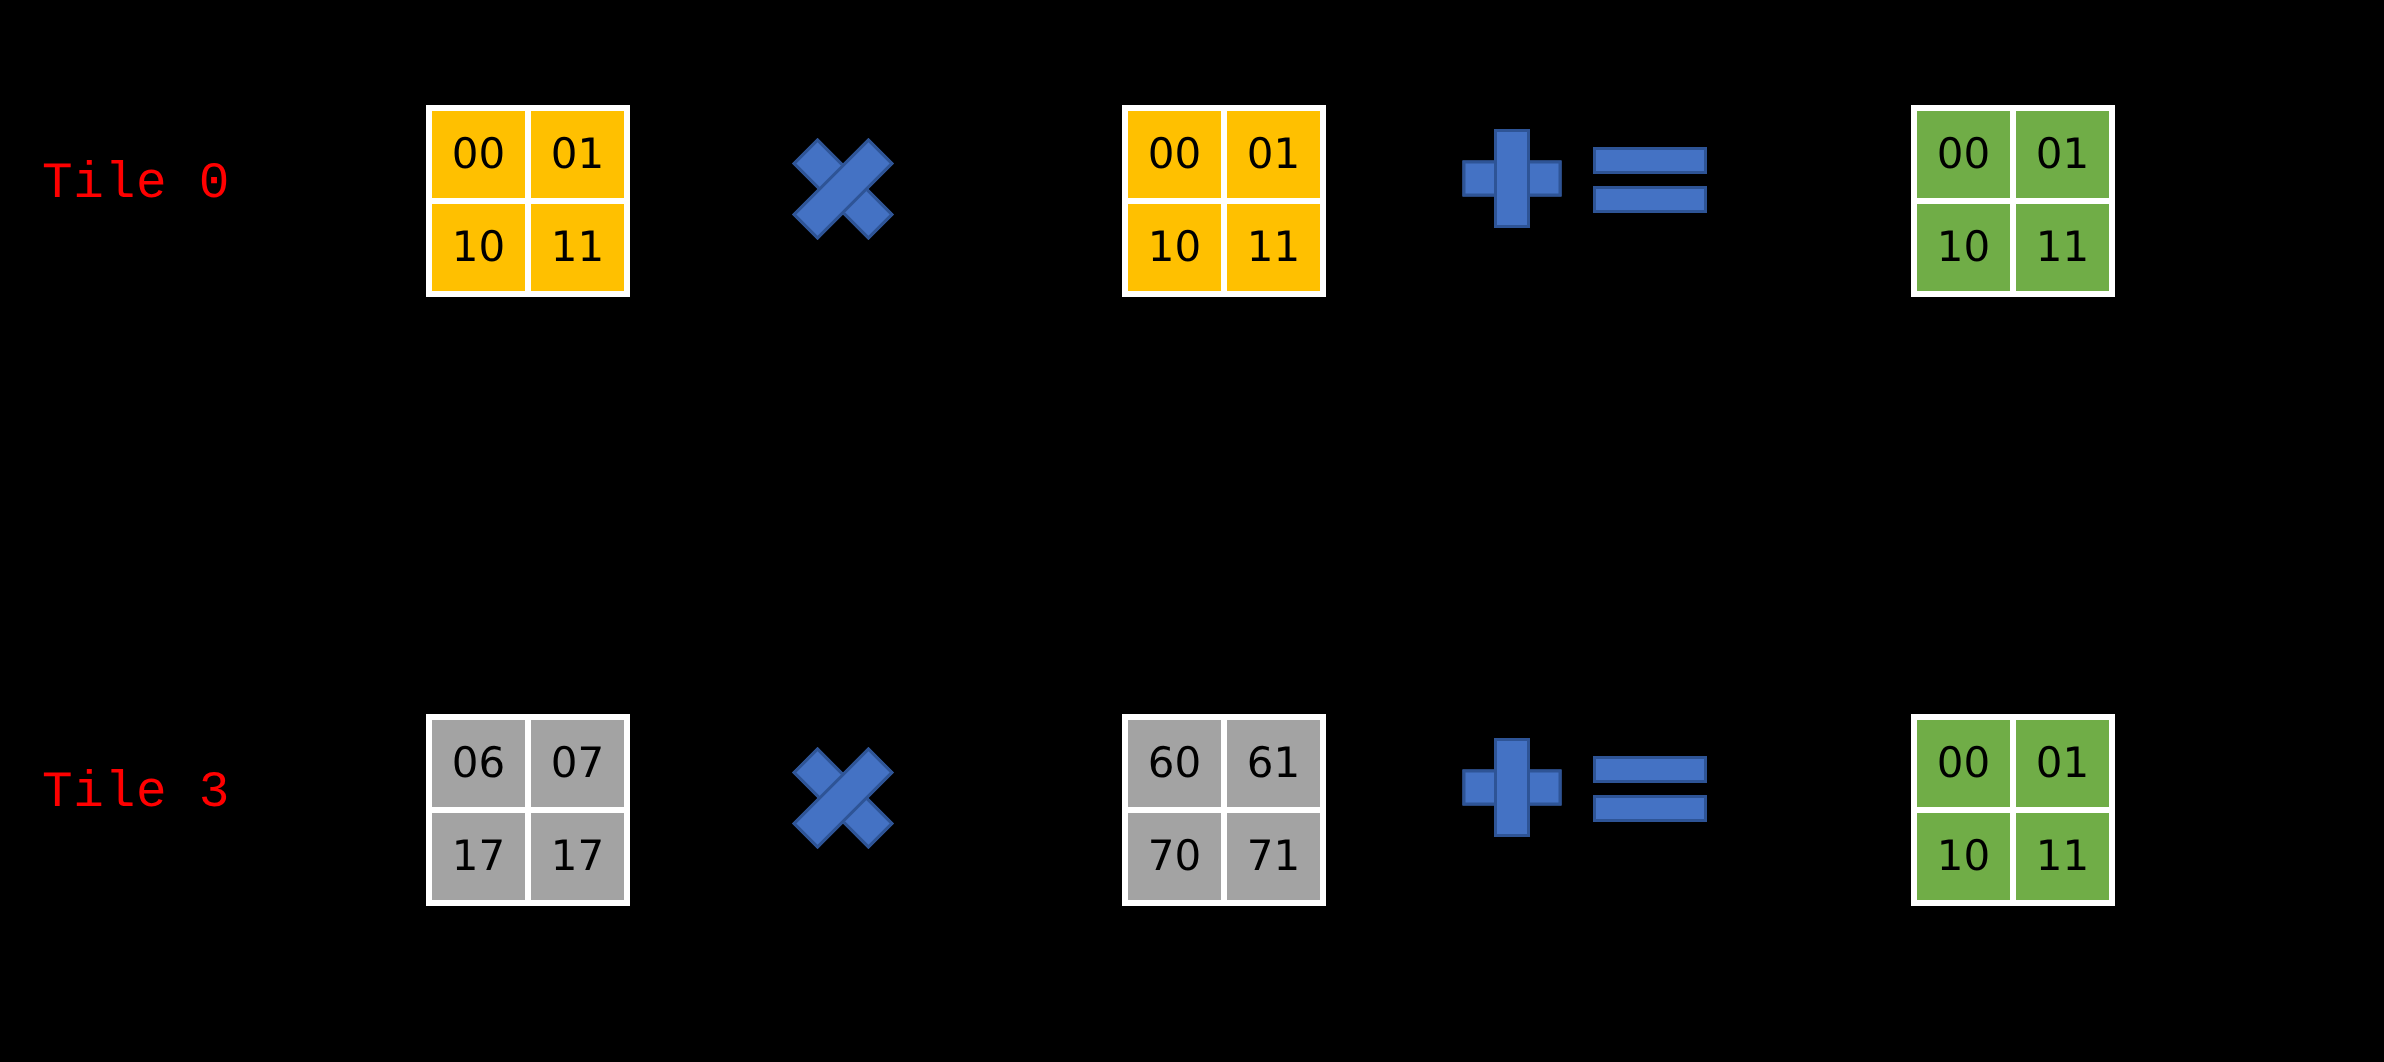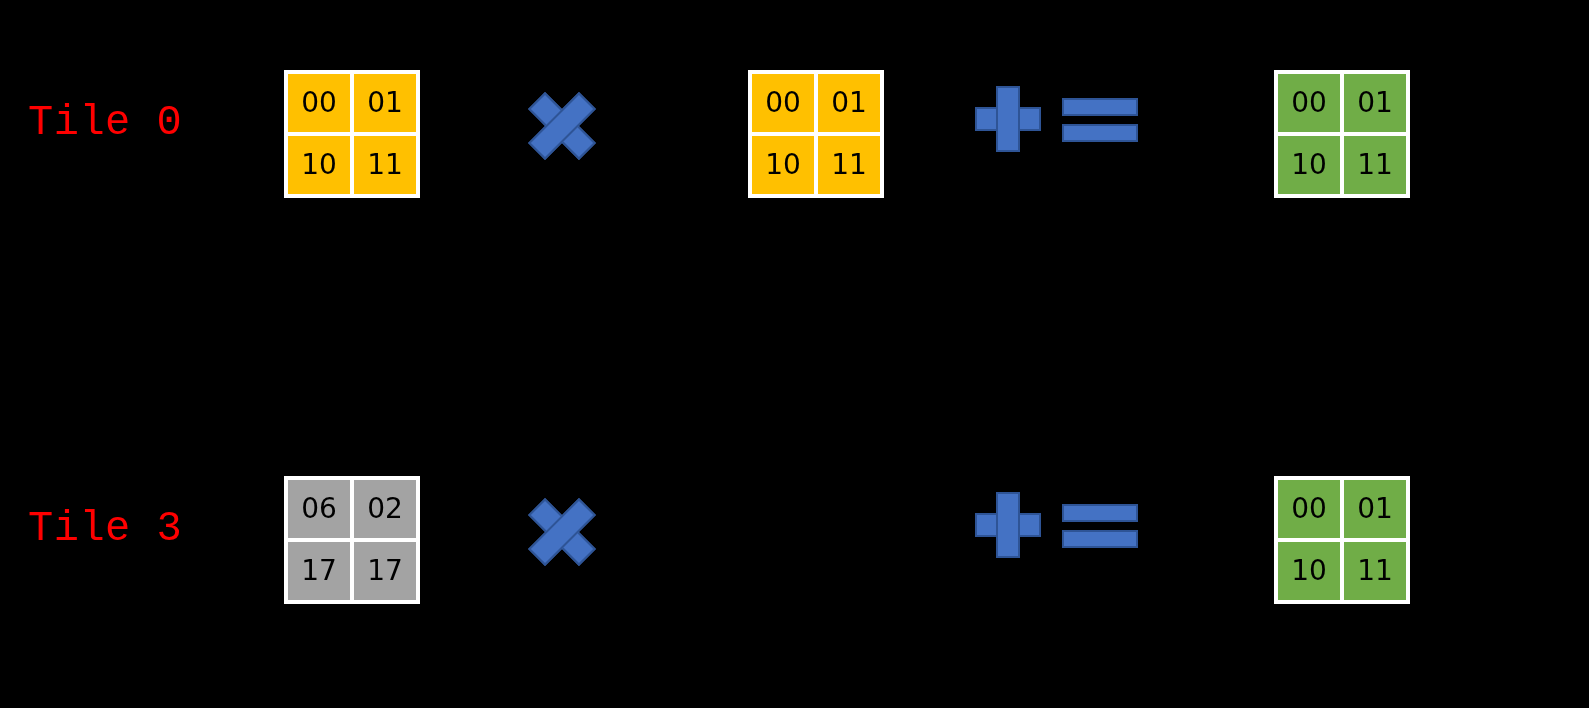--- a/index.html
+++ b/index.html
@@ -34,21 +34,21 @@
   .row-top    { top: 58px; }
   .row-bottom { top: 464px; }
 
   
   .tile-label {
     position: absolute;
     left: 28px;
     top: 47px;
     color: #FF0000;
     font-family: "Liberation Mono", "DejaVu Sans Mono", monospace;
-    font-size: 42px;
+    font-size: 34px;
     line-height: 36px;
     letter-spacing: 0.5px;
     white-space: nowrap;
   }
 
   
   .matrix {
     position: absolute;
     top: 12px;
     width: 136px;
@@ -198,30 +198,36 @@
     </div>
 
   </div>
 
   <div class="tile-row row-bottom">
 
     <div class="tile-label">Tile 3</div>
 
     <div class="matrix m-a fill-orange">
       <div class="cell">06</div>
-      <div class="cell">02</div>
+      <div class="cell">07</div>
       <div class="cell">17</div>
       <div class="cell">17</div>
     </div>
 
     <div class="op op-times">
       <div class="bar bar-1"></div>
       <div class="bar bar-2"></div>
     </div>
 
+    <div class="matrix m-b fill-orange">
+      <div class="cell">60</div>
+      <div class="cell">61</div>
+      <div class="cell">70</div>
+      <div class="cell">71</div>
+    </div>
 
     <div class="op op-plus">
       <div class="arm arm-h"></div>
       <div class="arm arm-v"></div>
     </div>
 
     <div class="op op-equals">
       <div class="bar bar-1"></div>
       <div class="bar bar-2"></div>
     </div>

